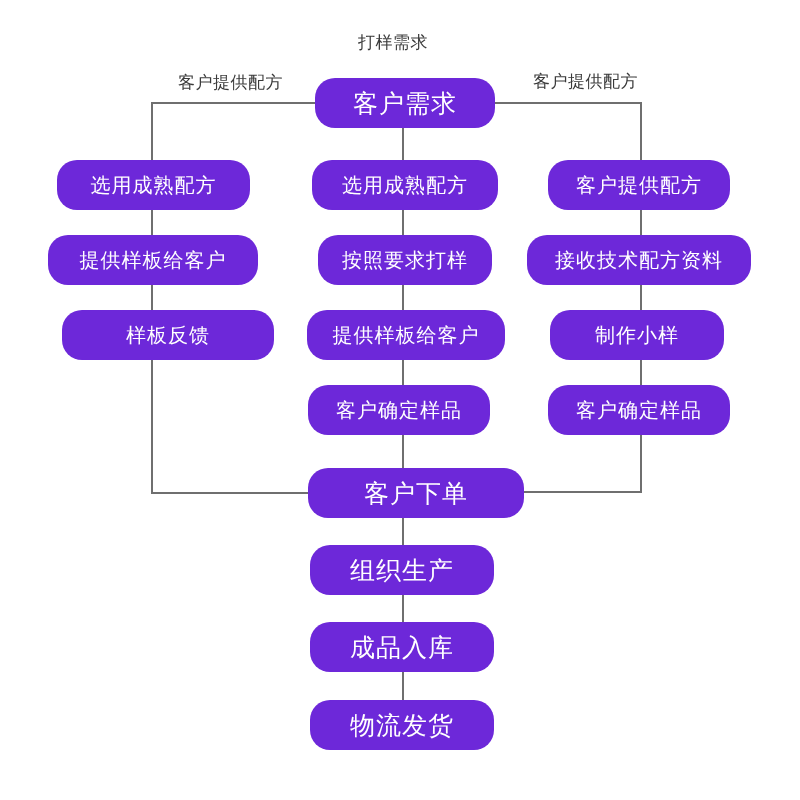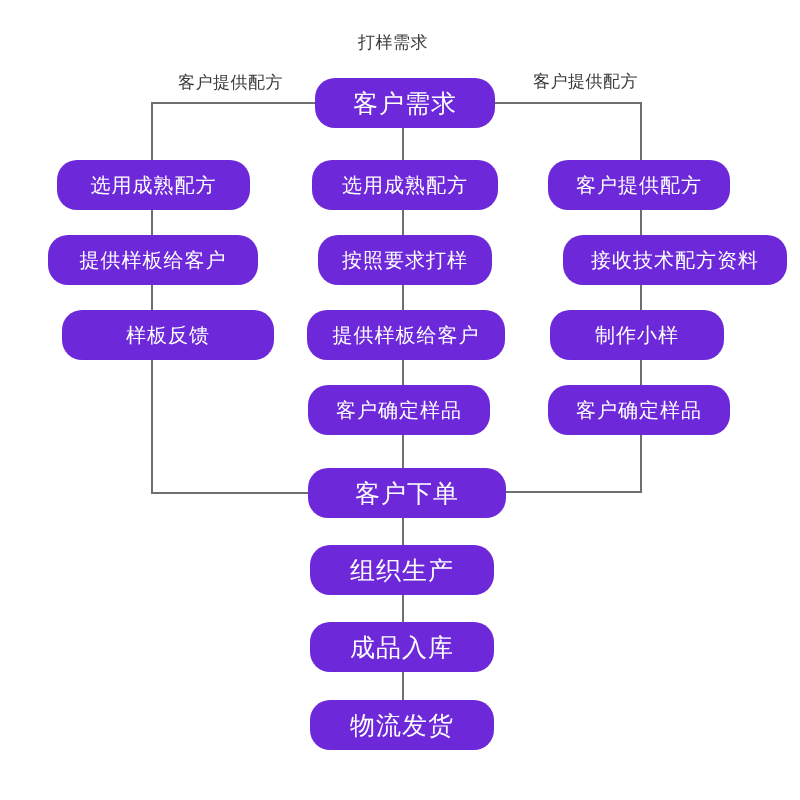--- a/index.html
+++ b/index.html
@@ -102,27 +102,27 @@
   <div class="node node-md" style="left:312px; top:160px; width:186px; height:50px;">选用成熟配方</div>
 
   <div class="node node-md" style="left:318px; top:235px; width:174px; height:50px;">按照要求打样</div>
 
   <div class="node node-md" style="left:307px; top:310px; width:198px; height:50px;">提供样板给客户</div>
 
   <div class="node node-md" style="left:308px; top:385px; width:182px; height:50px;">客户确定样品</div>
 
   <div class="node node-md" style="left:548px; top:160px; width:182px; height:50px;">客户提供配方</div>
 
-  <div class="node node-md" style="left:527px; top:235px; width:224px; height:50px;margin-left:36px;">接收技术配方资料</div>
+  <div class="node node-md" style="left:527px; top:235px; width:224px; height:50px;">接收技术配方资料</div>
 
   <div class="node node-md" style="left:550px; top:310px; width:174px; height:50px;">制作小样</div>
 
   <div class="node node-md" style="left:548px; top:385px; width:182px; height:50px;">客户确定样品</div>
 
-  <div class="node node-lg" style="left:308px; top:468px; width:198px; height:50px;">客户下单</div>
+  <div class="node node-lg" style="left:308px; top:468px; width:216px; height:50px;">客户下单</div>
 
   <div class="node node-lg" style="left:310px; top:622px; width:184px; height:50px;">成品入库</div>
 
   <div class="node node-lg" style="left:310px; top:545px; width:184px; height:50px;">组织生产</div>
 
   <div class="node node-lg" style="left:310px; top:700px; width:184px; height:50px;">物流发货</div>
 
 </div>
 
 </body></html>

